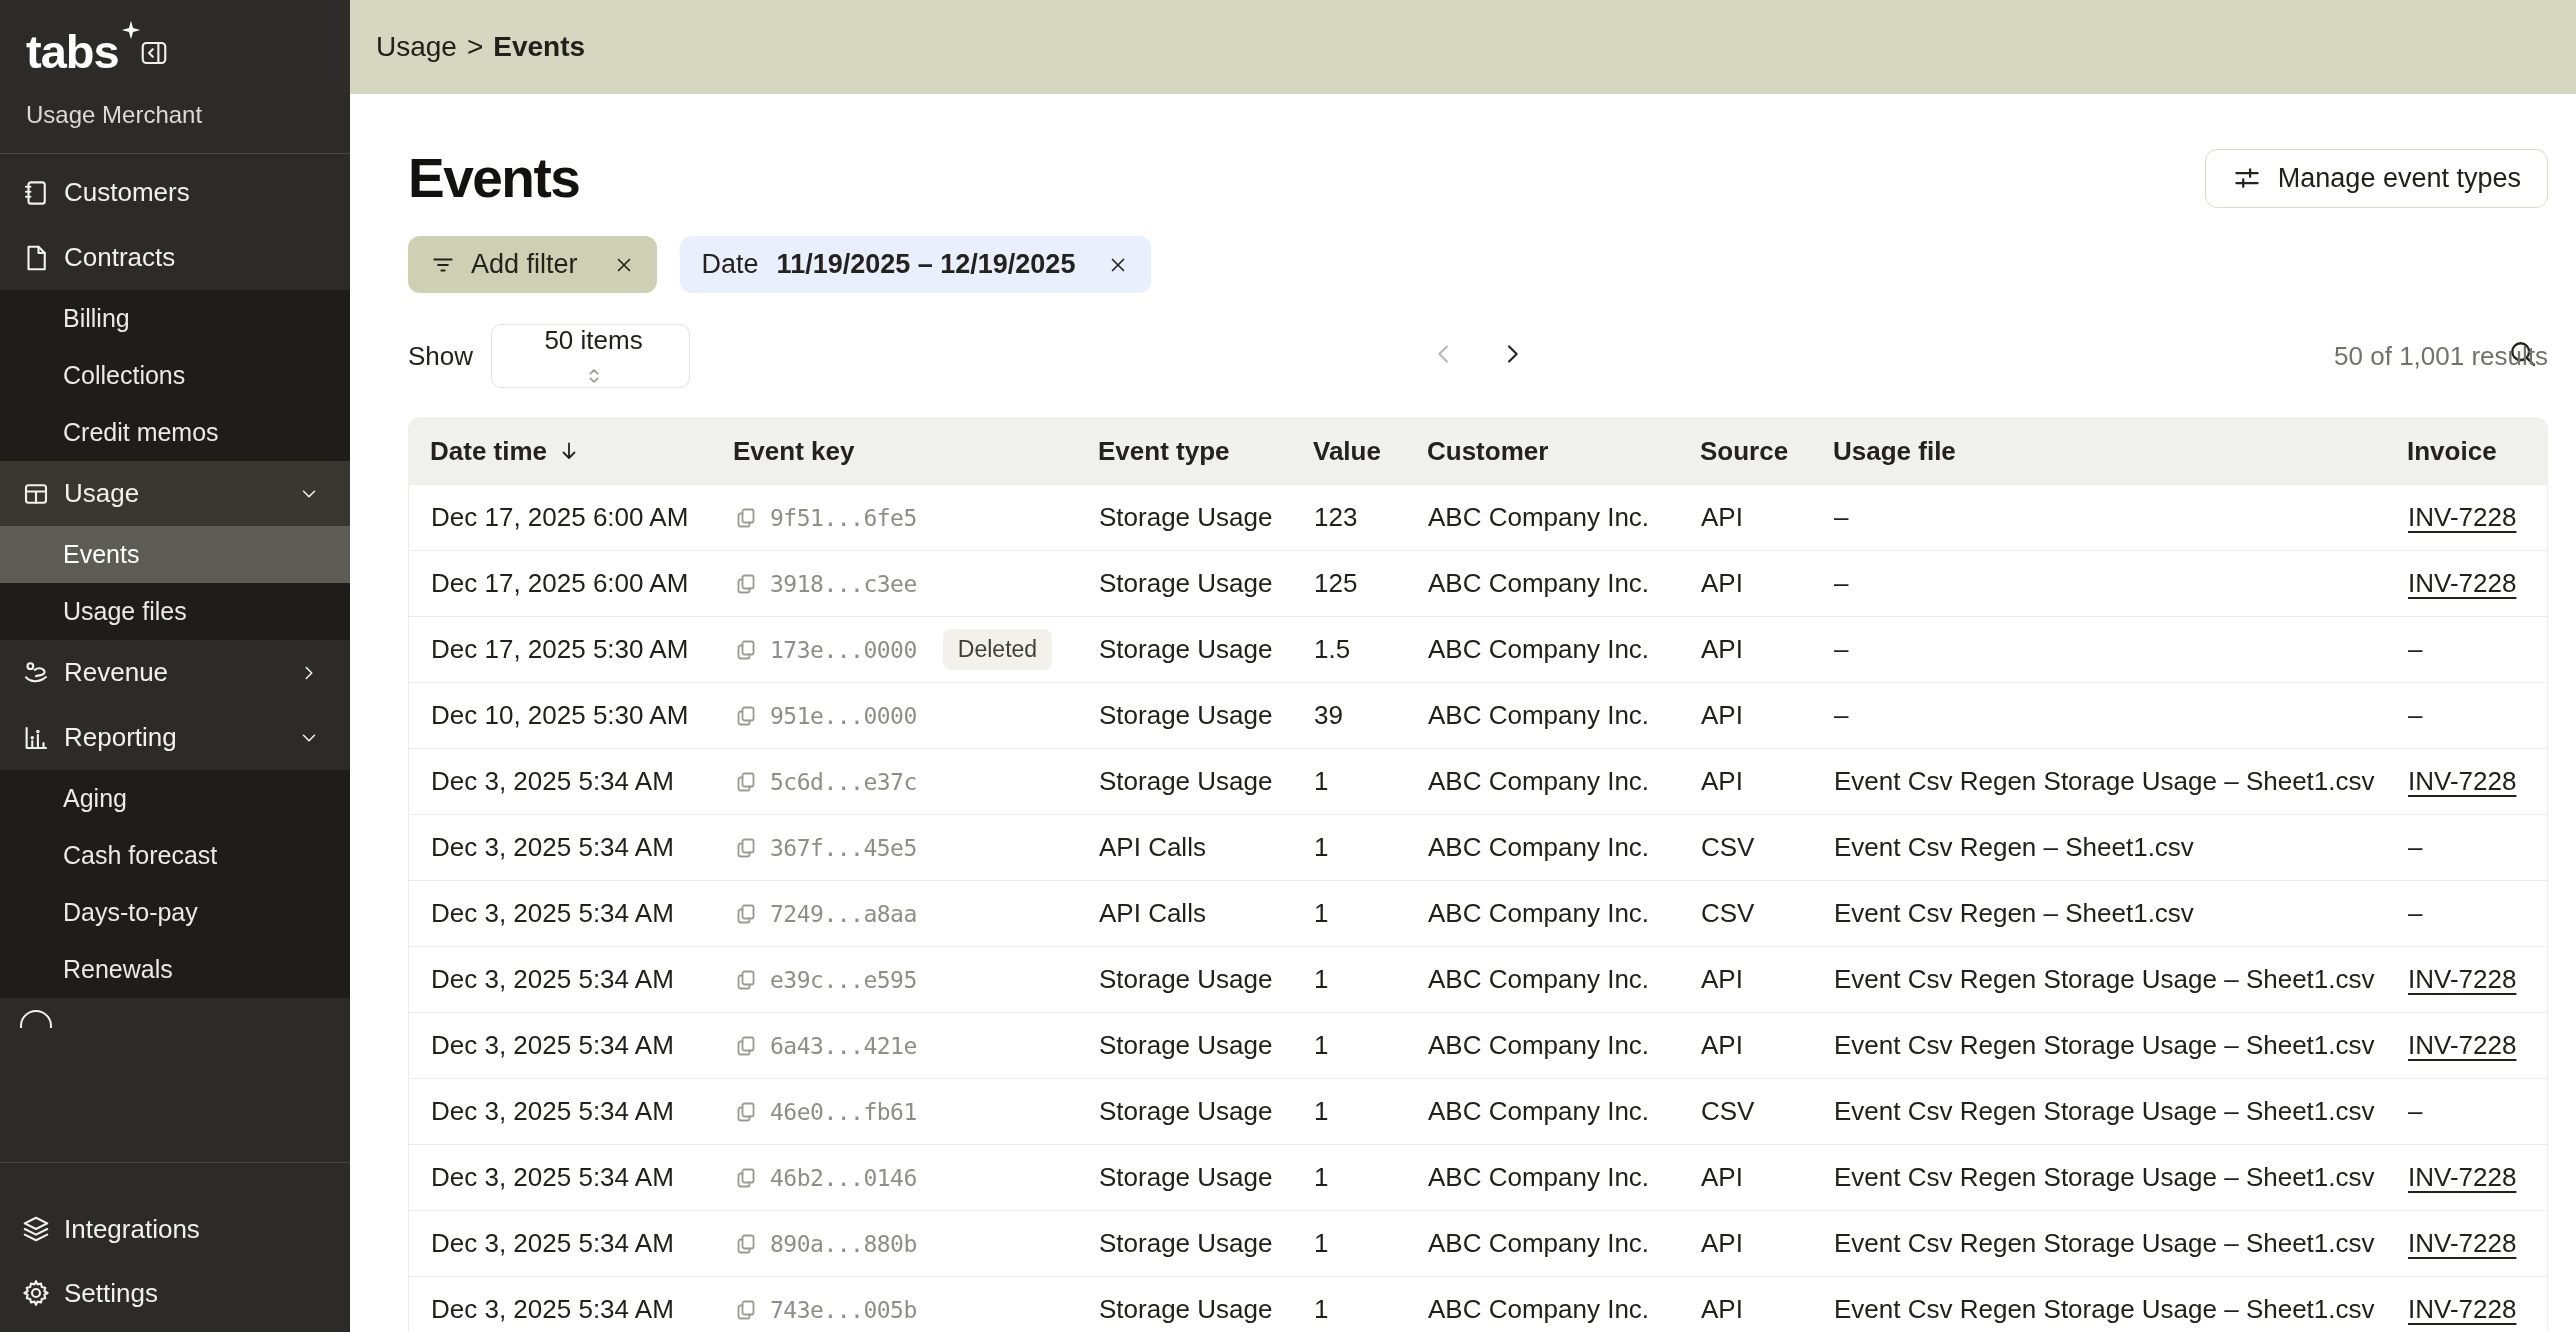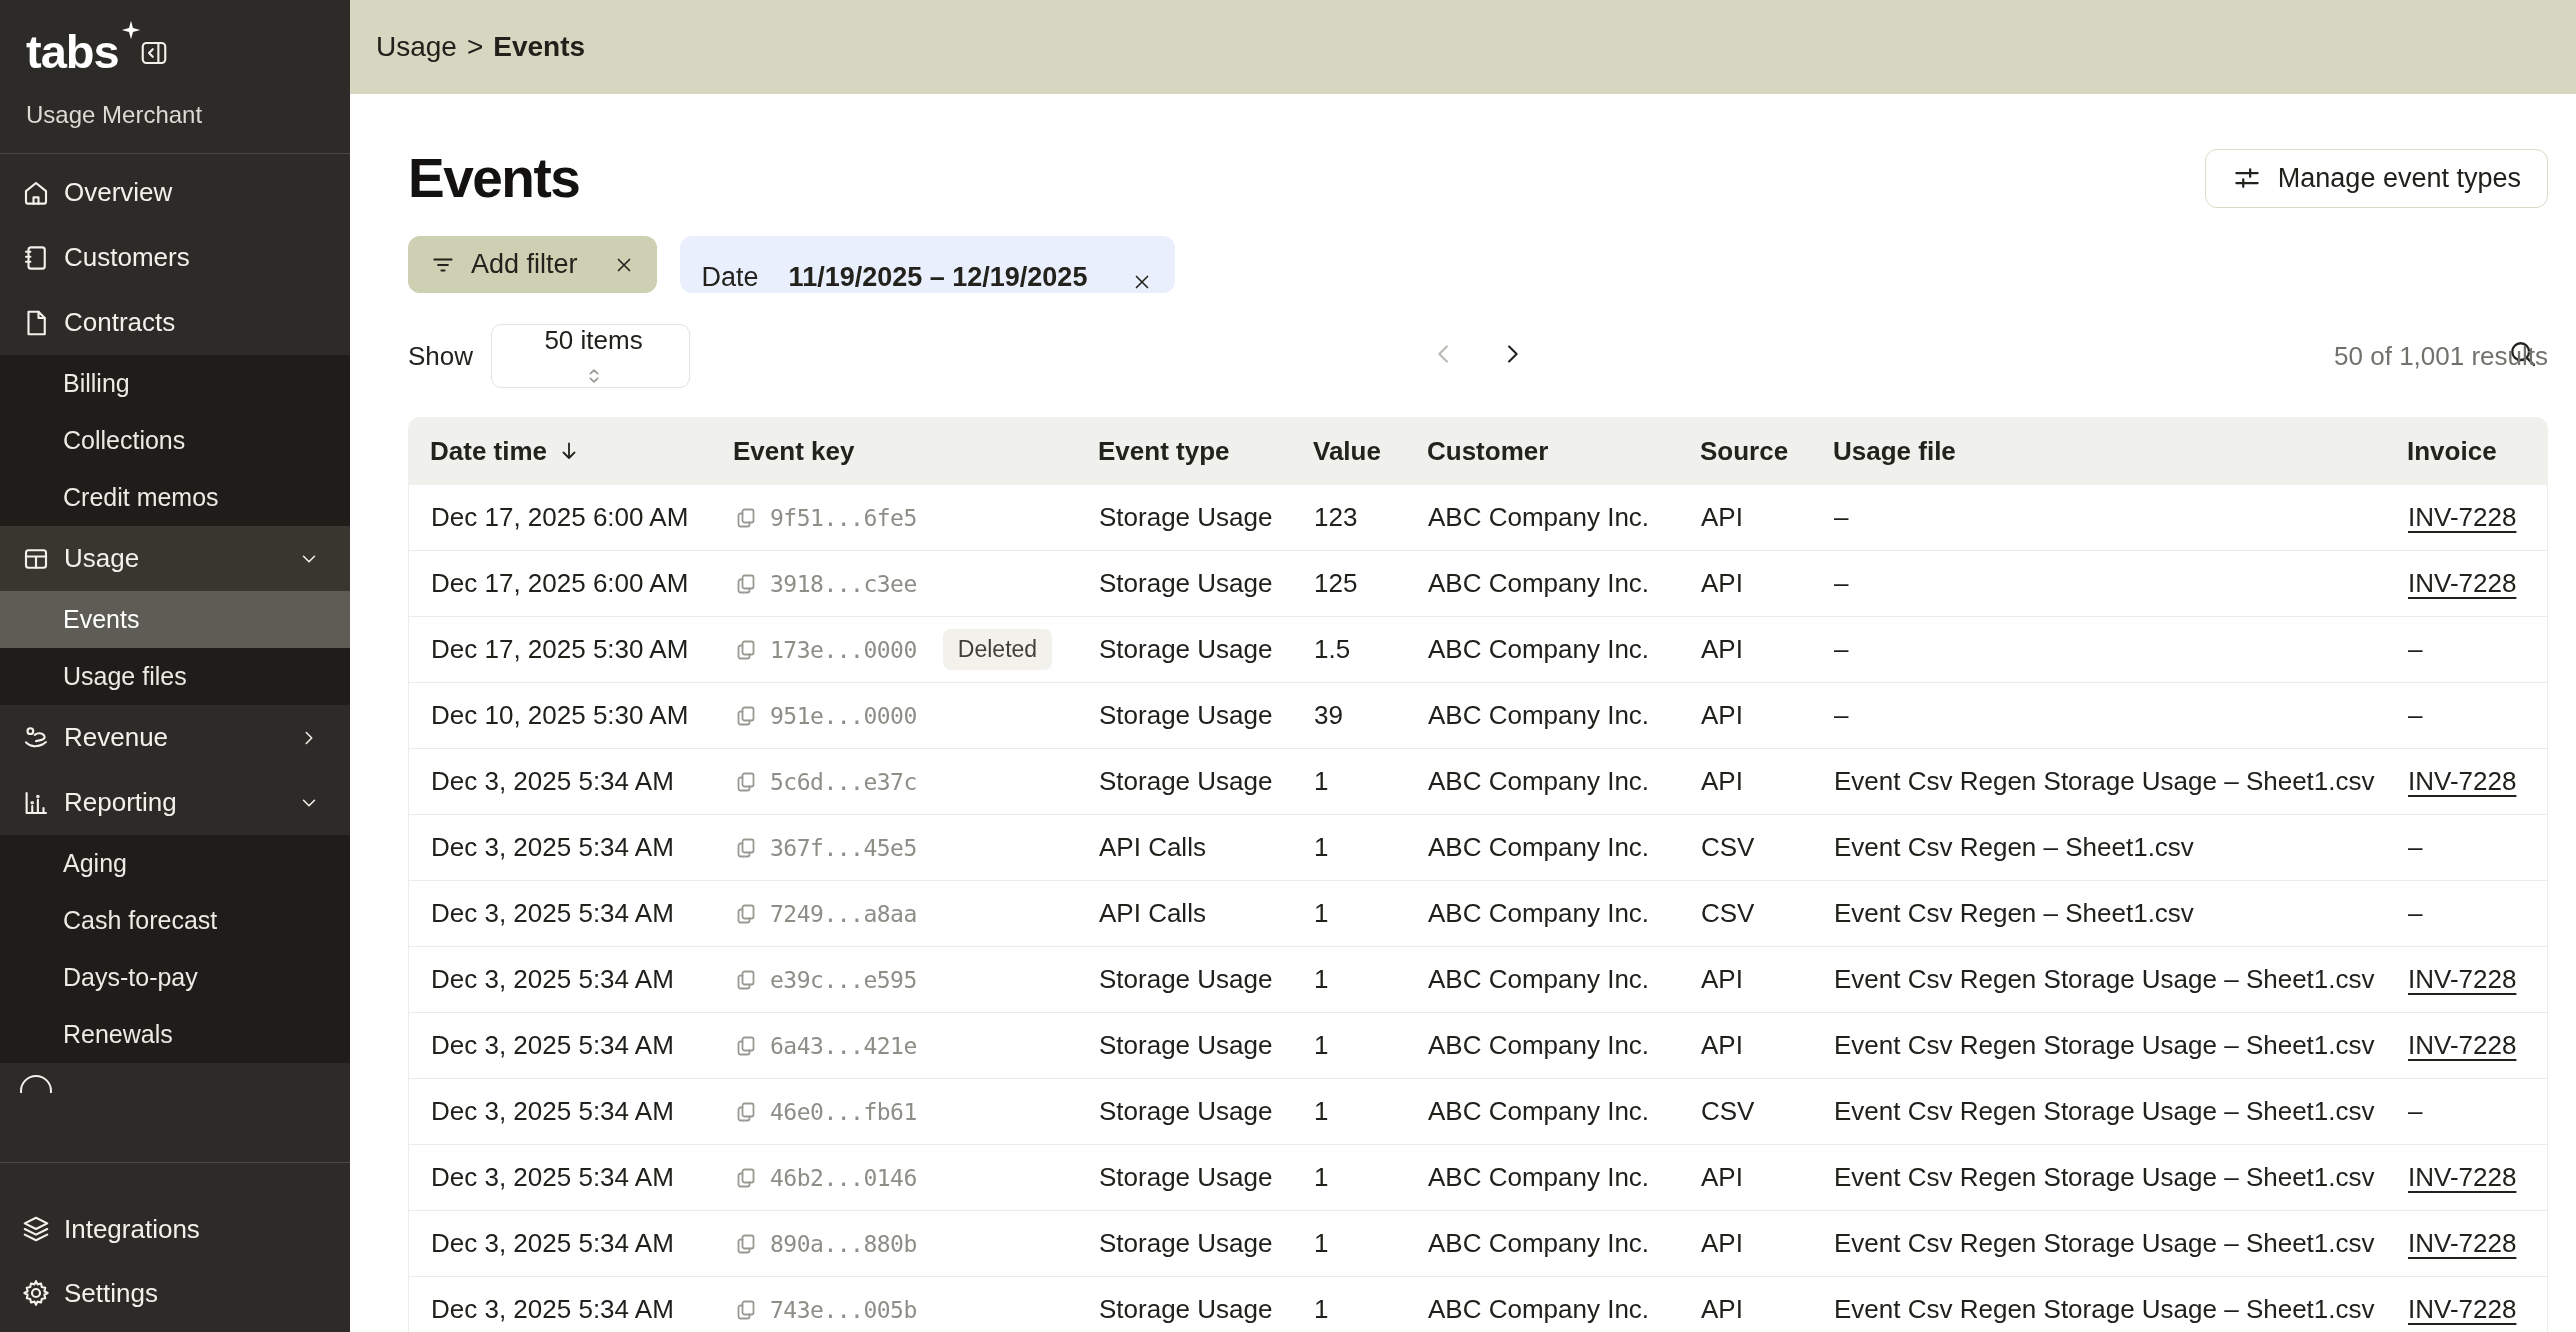--- a/index.html
+++ b/index.html
@@ -73,21 +73,21 @@
     border:1.5px solid var(--btn-border,#d9dac7); border-radius:12px;
     background:#fff; padding:0 26px; font-size:27px; color:#21201b; cursor:pointer;
   }
 
   .filter-row { margin-top:26px; display:flex; align-items:center; gap:23px; position:relative; }
   .chip {
     height:57px; border-radius:12px; display:flex; align-items:center;
     padding:0 22px; font-size:27px; color:#23221c; cursor:pointer;
   }
   .chip-olive { background:var(--chip-olive-bg,#cdd0b3); gap:15px; }
-  .chip-blue  { background:var(--chip-blue-bg,#e9effc); gap:24px;align-items:flex-end; }
+  .chip-blue  { background:var(--chip-blue-bg,#e9effc); gap:12px; }
   .chip .x { margin-left:20px; cursor:pointer; }
   .chip-blue b { margin-left:6px; }
   .search-btn { position:absolute; right:10px; top:101px; cursor:pointer; }
 
   .toolbar { margin-top:30px; display:flex; align-items:center; position:relative; height:66px; }
   .show-lbl { font-size:26px; color:#23221d; }
   .page-size {
     margin-left:18px; height:64px; width:199px; border:1.5px solid #e3e3dd; border-radius:10px;
     background:#fff; display:flex; align-items:center; justify-content:space-between;
     padding:0 16px 0 22px; font-size:26px; cursor:pointer;flex-direction:column;
@@ -138,29 +138,20 @@
           <path d="M15.5 4 V20"></path>
           <path d="M11 9 L8 12 L11 15"></path>
         </svg>
       </span>
     </div>
     <div class="workspace">Usage Merchant</div>
   </div>
   <div class="side-divider"></div>
 
   <nav class="nav">
-    <div class="nav-item">
-      <span class="ico">
-        <svg class="icon" width="30" height="30" viewBox="0 0 24 24">
-            <path d="M4 10.5 L12 4 L20 10.5 V19 a1.5 1.5 0 0 1 -1.5 1.5 H5.5 A1.5 1.5 0 0 1 4 19 Z"></path>
-            <path d="M10 20.5 V15.5 h4 v5"></path>
-          </svg>
-      </span>
-      <span class="lbl">Overview</span>
-    </div>
 
     <div class="nav-item">
       <span class="ico">
         <svg class="icon" width="30" height="30" viewBox="0 0 24 24">
             <rect x="6" y="3.5" width="13" height="17" rx="2"></rect>
             <path d="M4 7 h3.5 M4 11 h3.5 M4 15 h3.5"></path>
           </svg>
       </span>
       <span class="lbl">Customers</span>
     </div>

